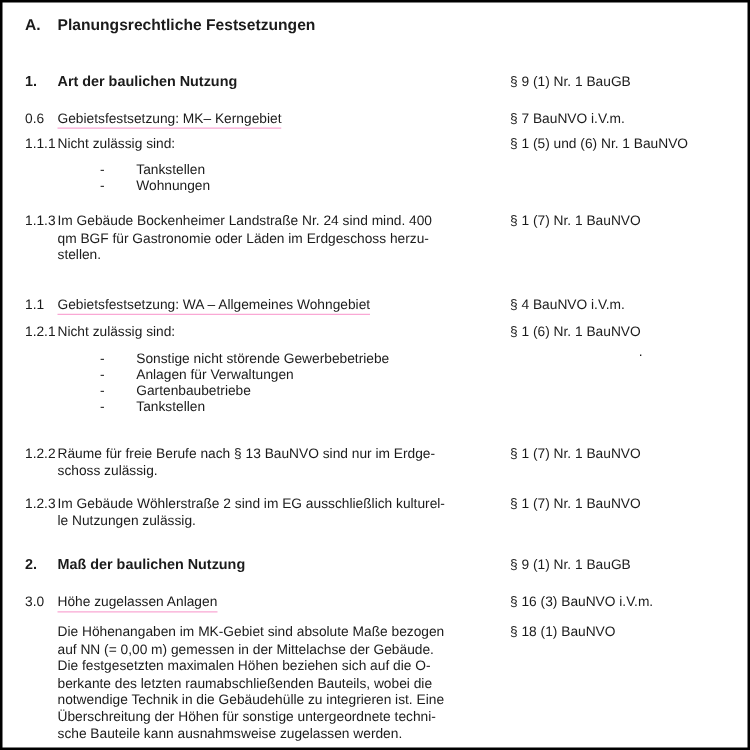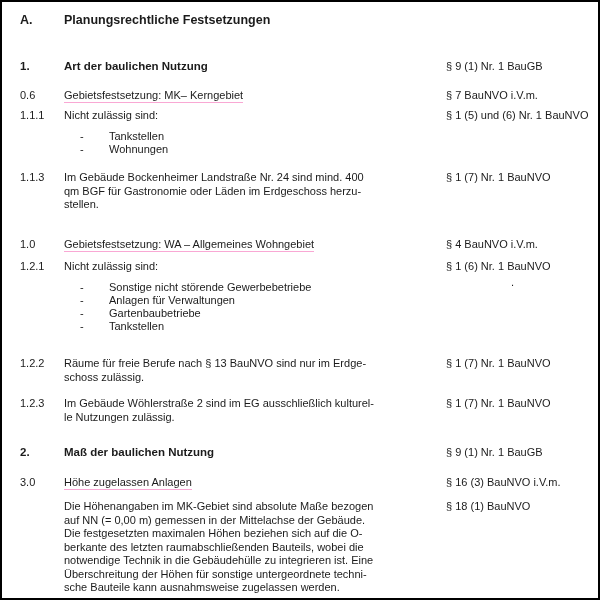--- a/index.html
+++ b/index.html
@@ -8,22 +8,22 @@
     width: 600px; height: 600px;
     box-sizing: border-box;
     background: #ffffff;
     border: 2px solid #000000;
     font-family: "Liberation Sans", sans-serif;
     color: #1b1b1b;
     overflow: hidden;
   }
   .row { position: absolute; left: 0; width: 100%; font-size: 11px; line-height: 13.5px; }
   .num { position: absolute; left: 18px; white-space: nowrap; }
-  .txt { position: absolute; left: 62px; width: 352px; }
-  .ref { position: absolute; left: 444px; white-space: nowrap; font-size: 11px; font-weight: normal; }
+  .txt { position: absolute; left: 44px; width: 352px; }
+  .ref { position: absolute; left: 406px; white-space: nowrap; font-size: 11px; font-weight: normal; }
   .bold { font-weight: bold; }
   .title-row { font-size: 12.5px; }
   .section-row { font-size: 11.5px; }
   .underline { border-bottom: 1px solid #f9a8d4; padding-bottom: 0.5px; }
   .multi { white-space: pre-line; }
   .dash { position: absolute; left: 78px; }
   .btxt { position: absolute; left: 107px; white-space: nowrap; }
   .stray-dot { position: absolute; left: 509px; top: 274px; font-size: 11px; }
 </style>
 </head>
@@ -65,21 +65,21 @@
 
   <div class="row" style="top:169px">
     <span class="num">1.1.3</span>
     <span class="txt multi">Im Gebäude Bockenheimer Landstraße Nr. 24 sind mind. 400
 qm BGF für Gastronomie oder Läden im Erdgeschoss herzu-
 stellen.</span>
     <span class="ref">§ 1 (7) Nr. 1 BauNVO</span>
   </div>
 
   <div class="row" style="top:236px">
-    <span class="num">1.0</span>
+    <span class="num">1.1</span>
     <span class="txt"><span class="underline">Gebietsfestsetzung: WA – Allgemeines Wohngebiet</span></span>
     <span class="ref">§ 4 BauNVO i.V.m.</span>
   </div>
 
   <div class="row" style="top:258px">
     <span class="num">1.2.1</span>
     <span class="txt">Nicht zulässig sind:</span>
     <span class="ref">§ 1 (6) Nr. 1 BauNVO</span>
   </div>
 

